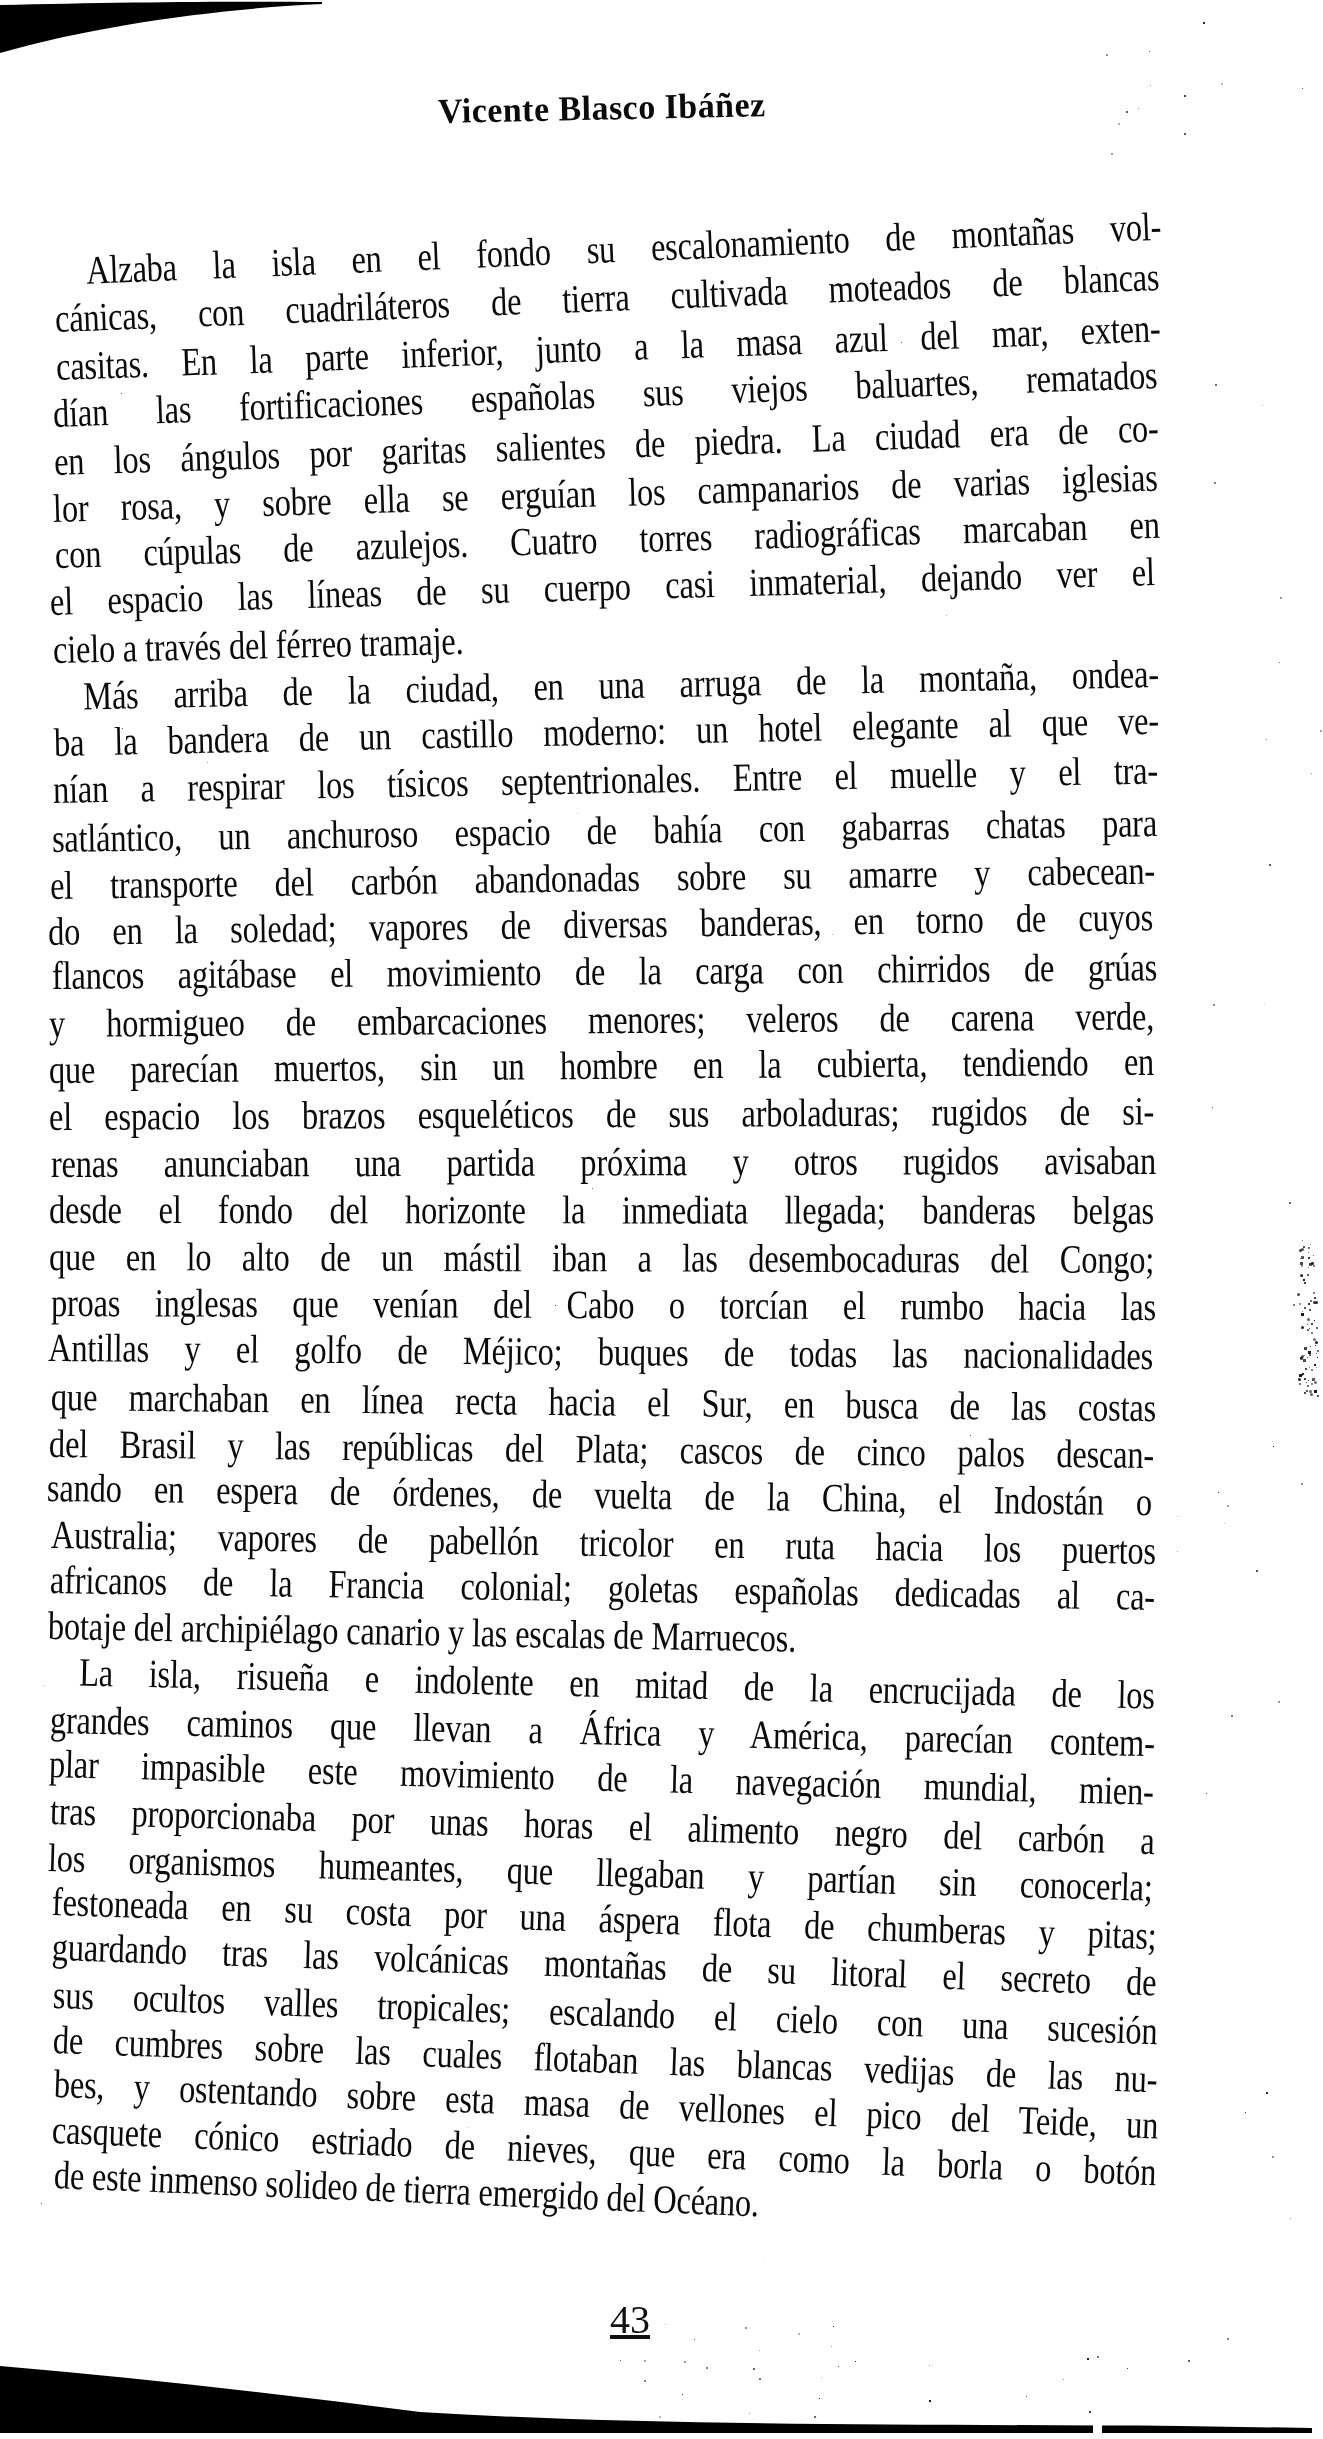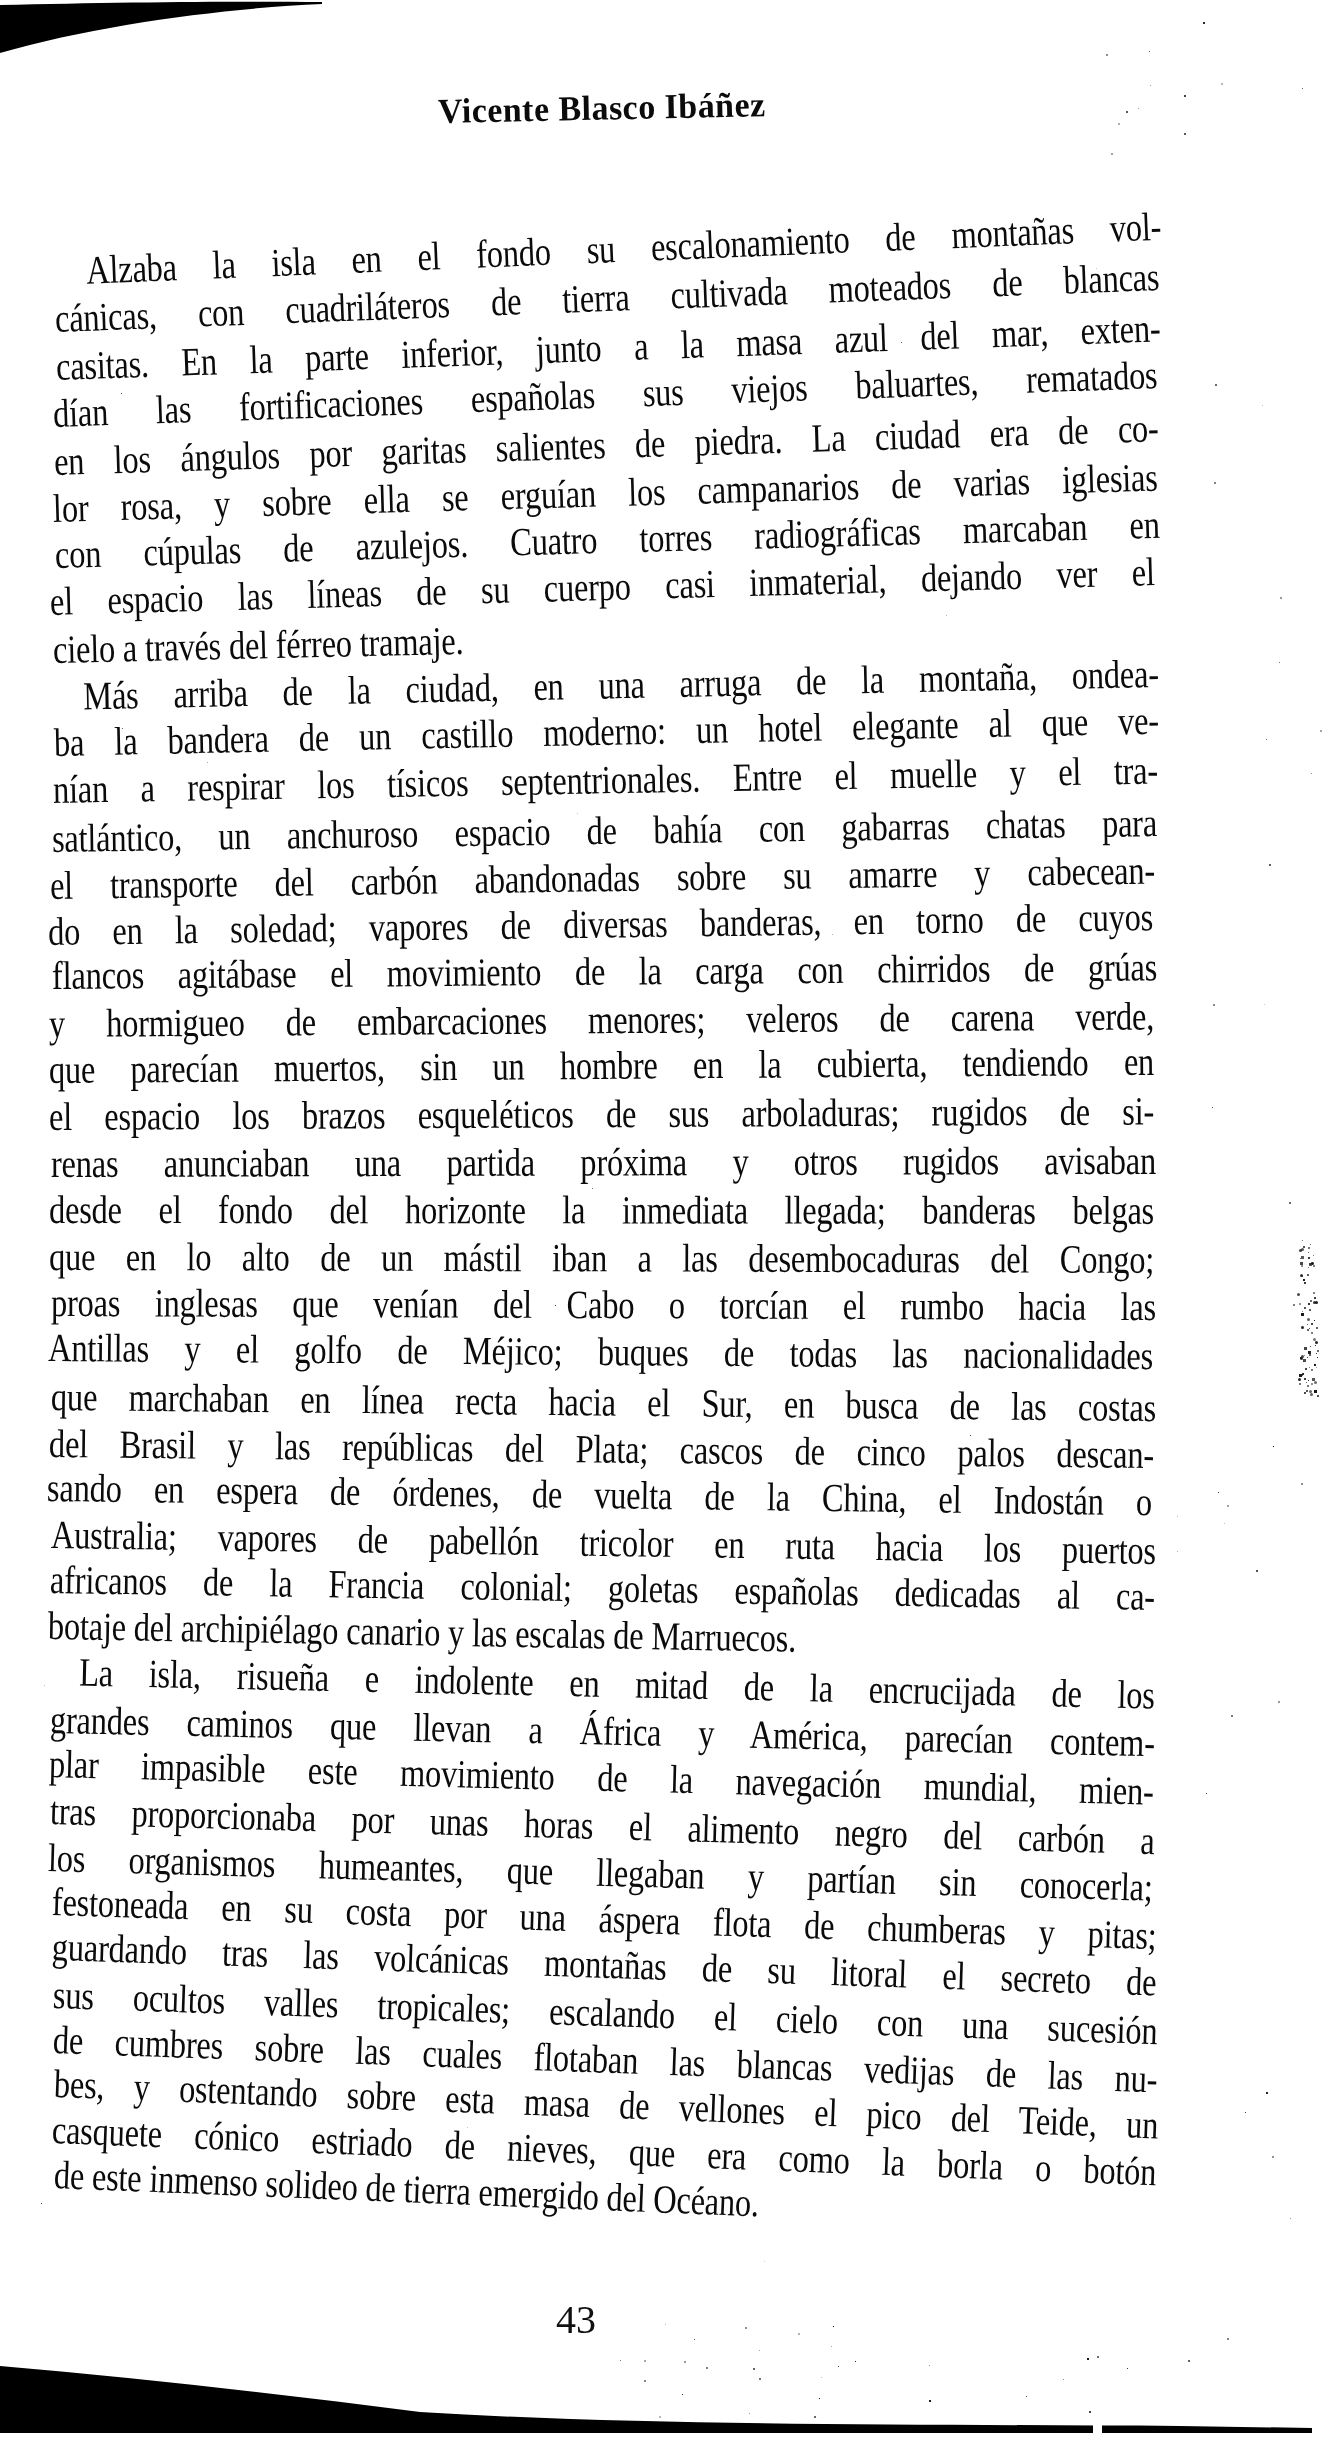--- a/index.html
+++ b/index.html
@@ -31,23 +31,24 @@
     text-align:justify;
     text-align-last:justify;
     transform-origin:0 50%;
   }
   .line.para-end{text-align-last:left;}
   .line.indent{text-indent:36px;}
   .pageno{
     position:absolute;
     left:556px;top:2296px;
     width:94px;
-    text-align:left;
+    text-align:right;
     font-size:40px;
     color:#101010;
+    text-decoration:underline;
   }
   .artifact{position:absolute;pointer-events:none;}
   .dot{position:absolute;background:#161616;}
 </style>
 </head>
 <body>
 
 <div class="page">
 
   <svg class="artifact" style="left:0;top:0;" width="330" height="60" viewBox="0 0 330 60">

